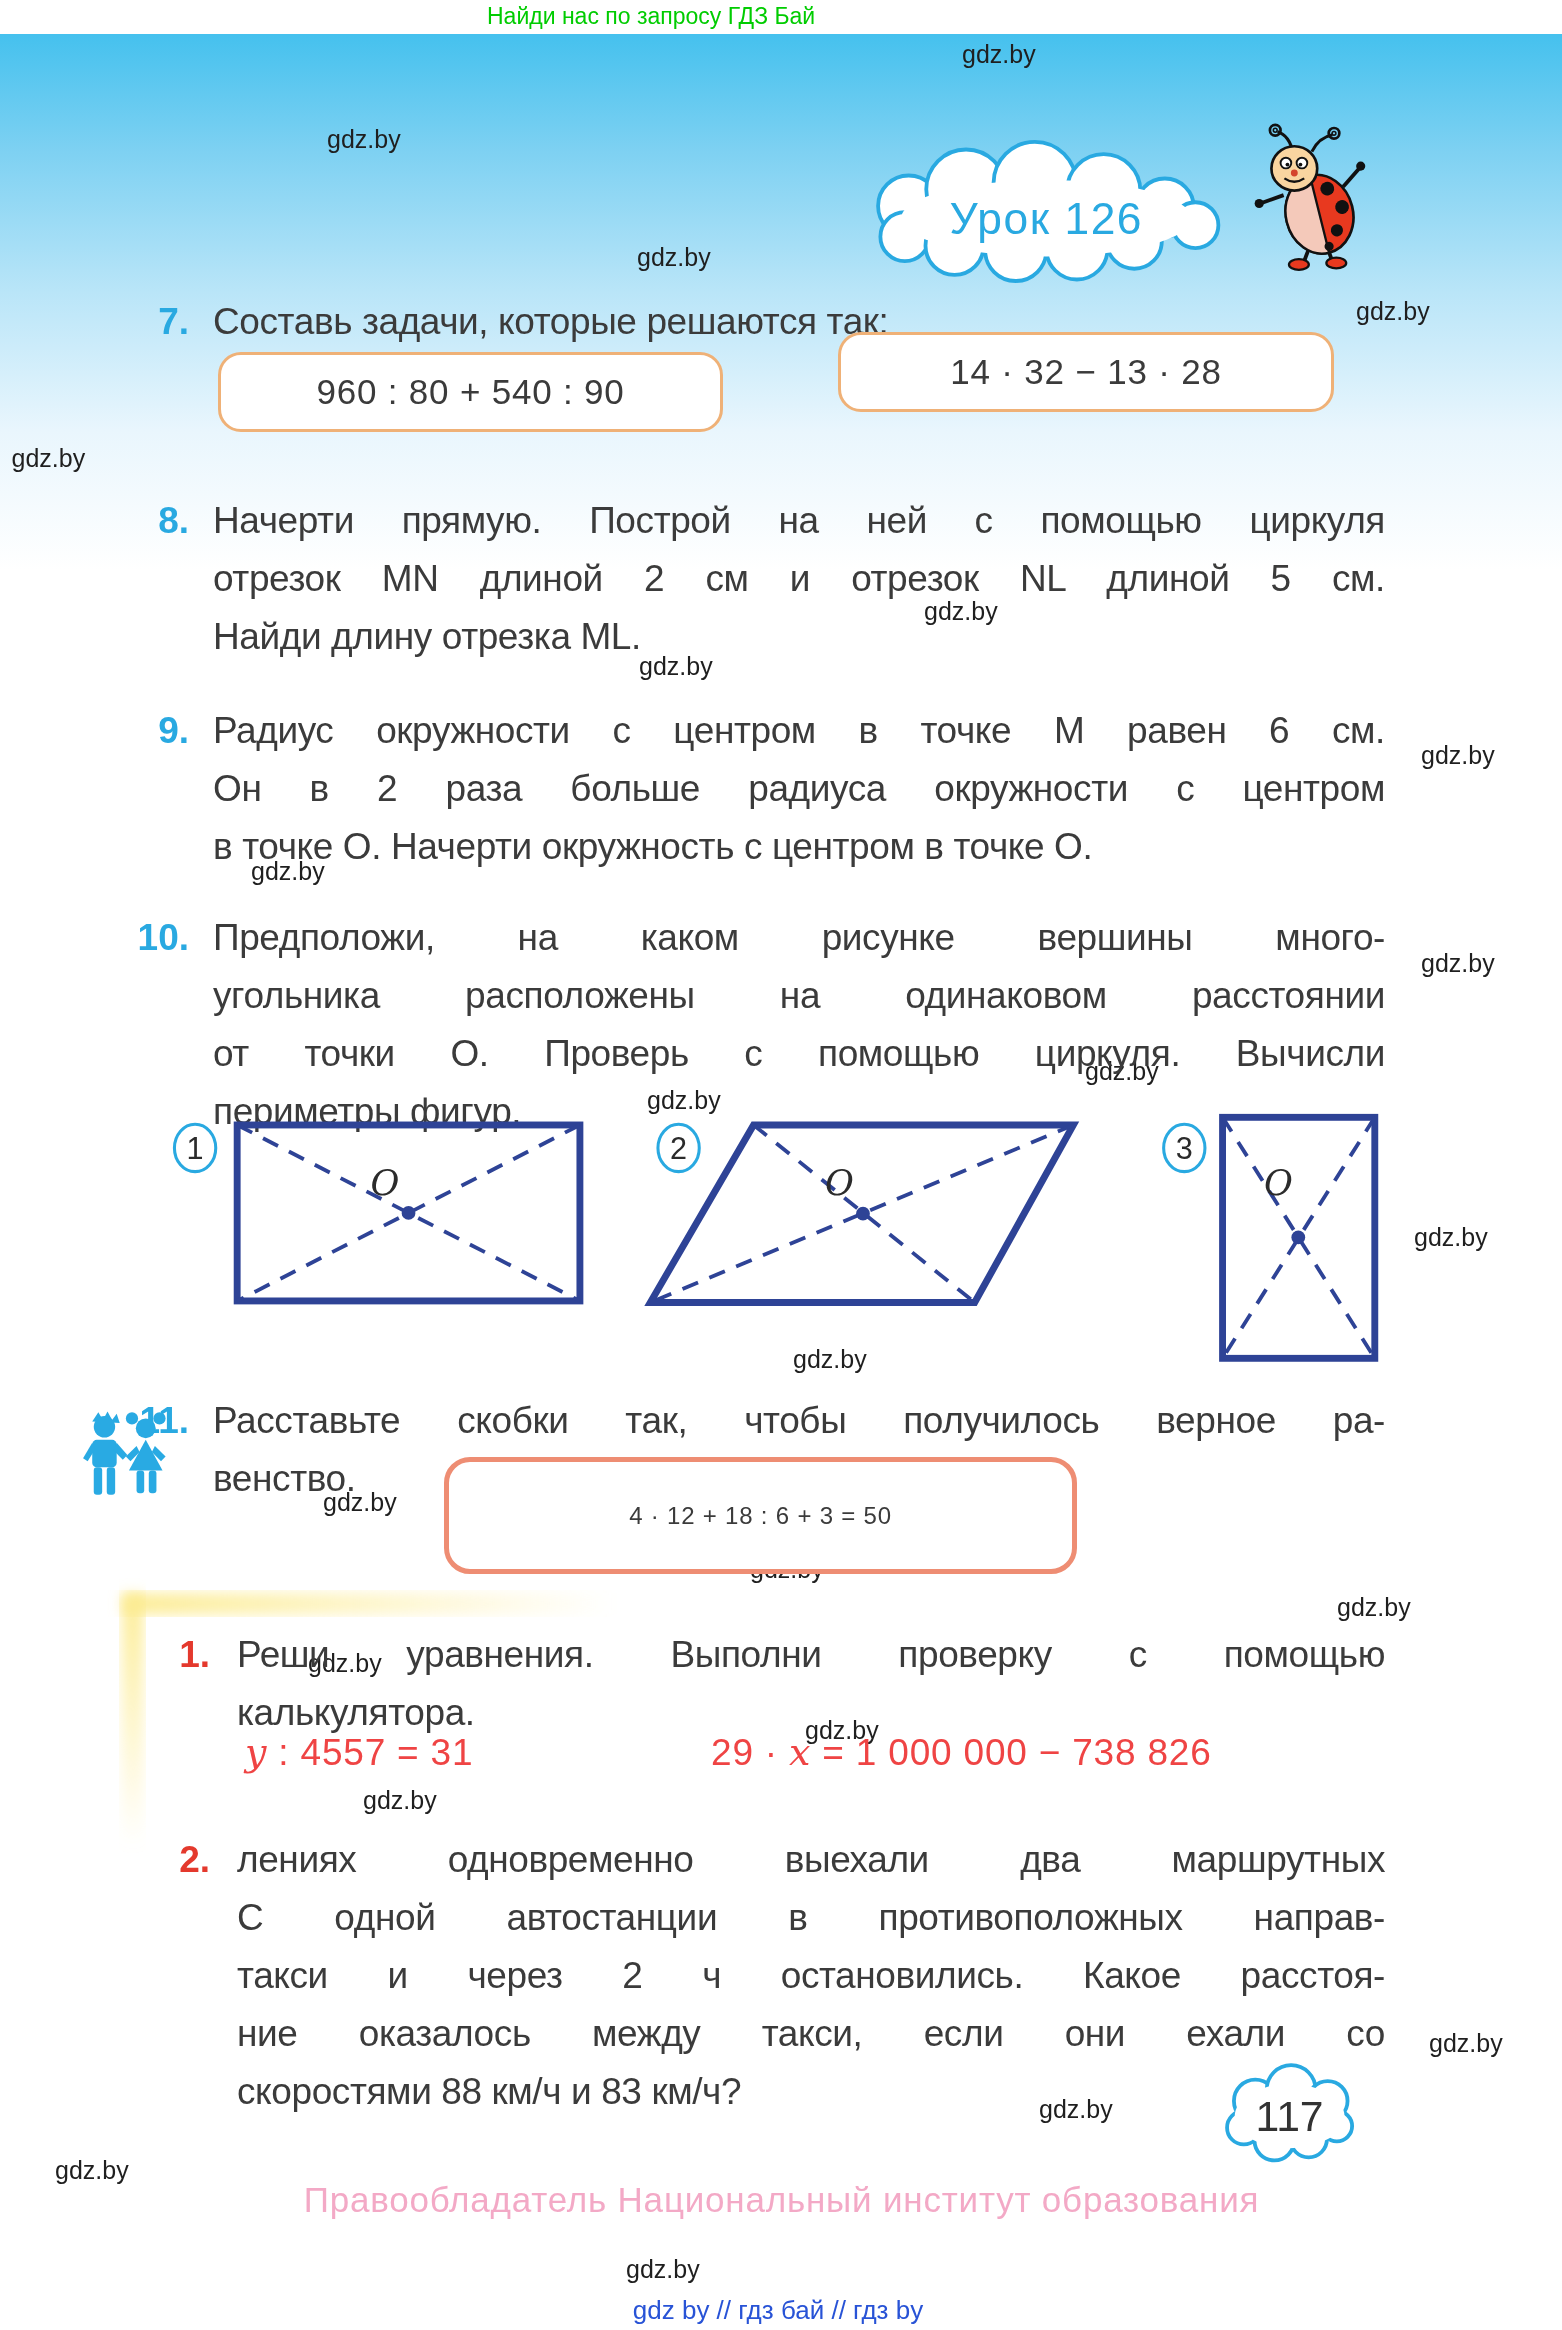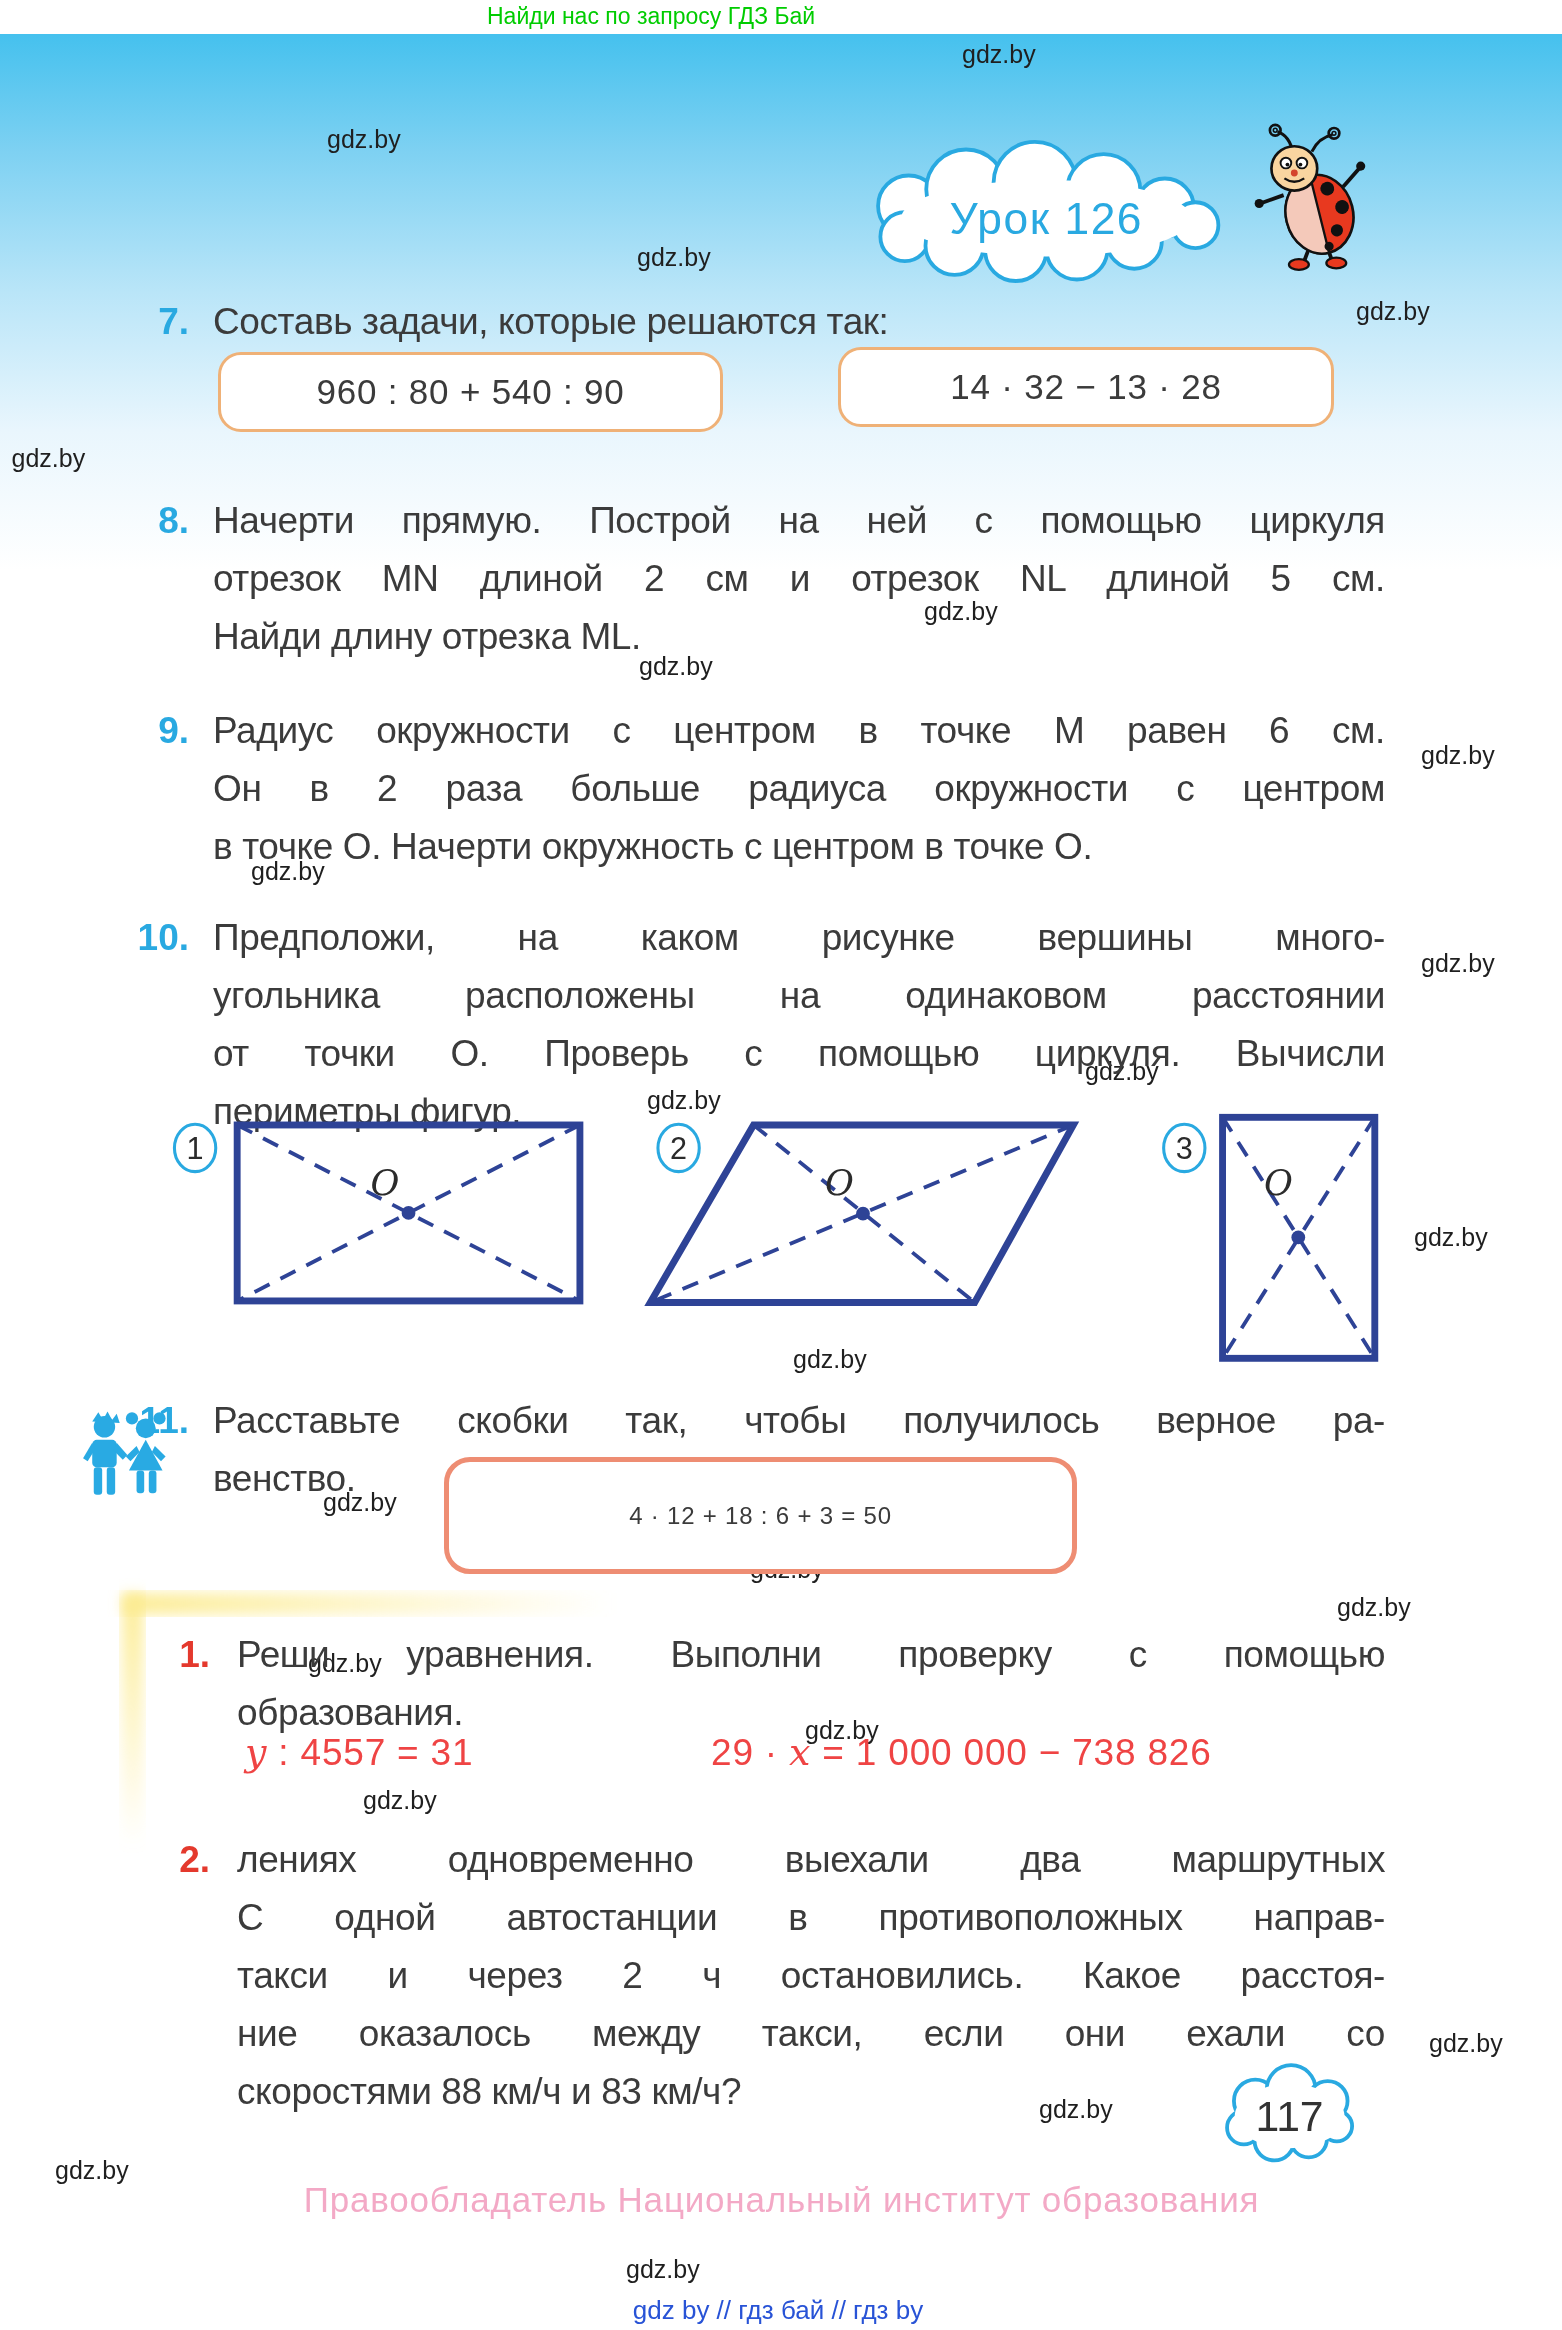--- a/index.html
+++ b/index.html
@@ -122,21 +122,21 @@
     <path d="M49,75 Q62,84 75,75" fill="none" stroke="#111" stroke-width="3"></path>
   </svg>
 
   <div class="pnum" style="top:293px">7.</div>
   <div class="ptext" style="top:293px">
     <div class="line">Составь задачи, которые решаются так:</div>
   </div>
   <div class="exprbox" style="left:218px;top:352px;width:499px;height:74px">
     <span>960 : 80 + 540 : 90</span>
   </div>
-  <div class="exprbox" style="left:838px;top:347px;width:490px;height:74px">
+  <div class="exprbox" style="left:838px;top:332px;width:490px;height:74px">
     <span>14 · 32 − 13 · 28</span>
   </div>
 
   <div class="pnum" style="top:492px">8.</div>
   <div class="ptext" style="top:492px">
     <div class="line">Начерти прямую. Построй на ней с помощью циркуля</div>
     <div class="line">отрезок MN длиной 2 см и отрезок NL длиной 5 см.</div>
     <div class="line">Найди длину отрезка ML.</div>
   </div>
 
@@ -245,21 +245,21 @@
     </defs>
     <rect x="36" y="34" width="640" height="28" fill="url(#gh)" filter="url(#blur1)"></rect>
     <rect x="34" y="36" width="28" height="330" fill="url(#gv)" filter="url(#blur1)"></rect>
     <line x1="28" y1="24" x2="905" y2="24" stroke="url(#hfade)" stroke-width="17" stroke-dasharray="36 21"></line>
     <line x1="24" y1="28" x2="24" y2="425" stroke="url(#vfade)" stroke-width="17" stroke-dasharray="36 21"></line>
   </svg>
 
   <div class="pnum red" style="top:1626px">1.</div>
   <div class="ptext hw" style="top:1626px">
     <div class="line">Реши уравнения. Выполни проверку с помощью</div>
-    <div class="line">образования.</div>
+    <div class="line">калькулятора.</div>
   </div>
 
   <div class="eq" style="left:245px;top:1730px">
     <span class="eqvar">y</span><span> : 4557 = 31</span>
   </div>
   <div class="eq" style="left:711px;top:1730px">
     <span>29 · </span><span class="eqvar">x</span><span> = 1 000 000 − 738 826</span>
   </div>
 
   <div class="pnum red" style="top:1831px">2.</div>

